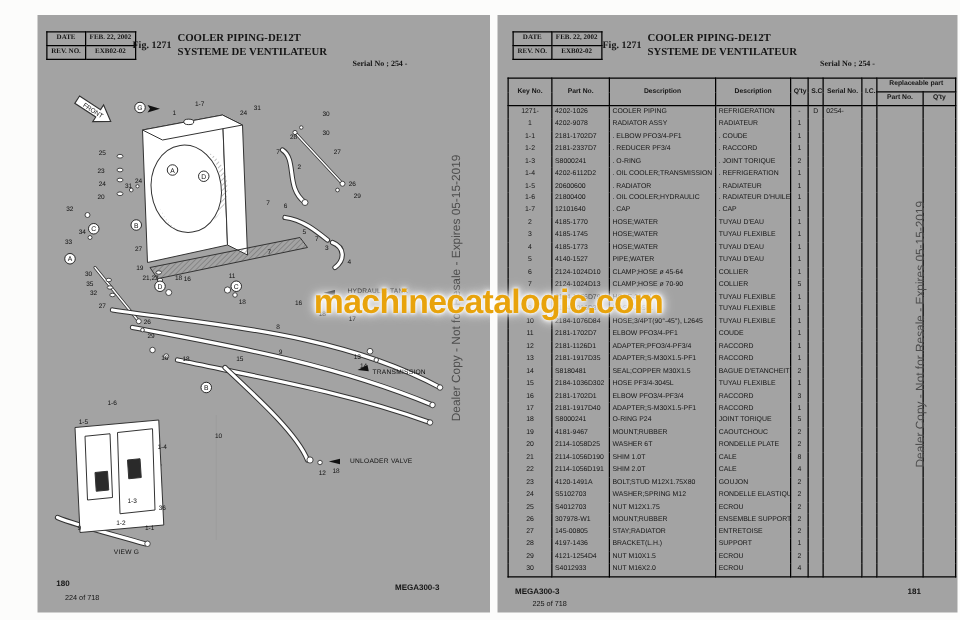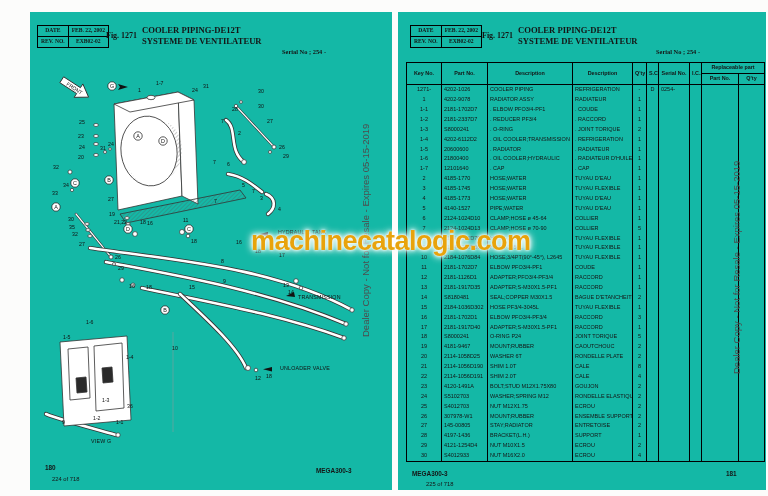--- a/index.html
+++ b/index.html
@@ -1,18 +1,18 @@
 <!DOCTYPE html>
 <html><head>
 <meta charset="utf-8">
 <style>
   html,body{margin:0;padding:0}
   body{position:relative;width:768px;height:496px;background:#fcfcfb;overflow:hidden;
        font-family:"Liberation Sans",sans-serif;color:#151515}
-  .page{position:absolute;top:12px;height:478px;background:#14b8a6}
+  .page{position:absolute;top:12px;height:478px;background:#a3a3a3}
   #pageL{left:30px;width:362px}
   #pageR{left:398px;width:368px}
 
   
   .hdrbox{position:absolute;border:1.4px solid #000;border-collapse:collapse;
           font-family:"Liberation Serif",serif;font-weight:bold;font-size:5.6px;line-height:1}
   .hdrbox td{border:0.8px solid #000;padding:2.2px 3px;text-align:center;white-space:nowrap}
   .figno{position:absolute;font:bold 8px "Liberation Serif",serif;white-space:nowrap}
   .ptitle{position:absolute;font:bold 8.6px "Liberation Serif",serif;line-height:1.3;white-space:nowrap}
   .serial{position:absolute;font:bold 6.4px "Liberation Serif",serif;white-space:nowrap}

